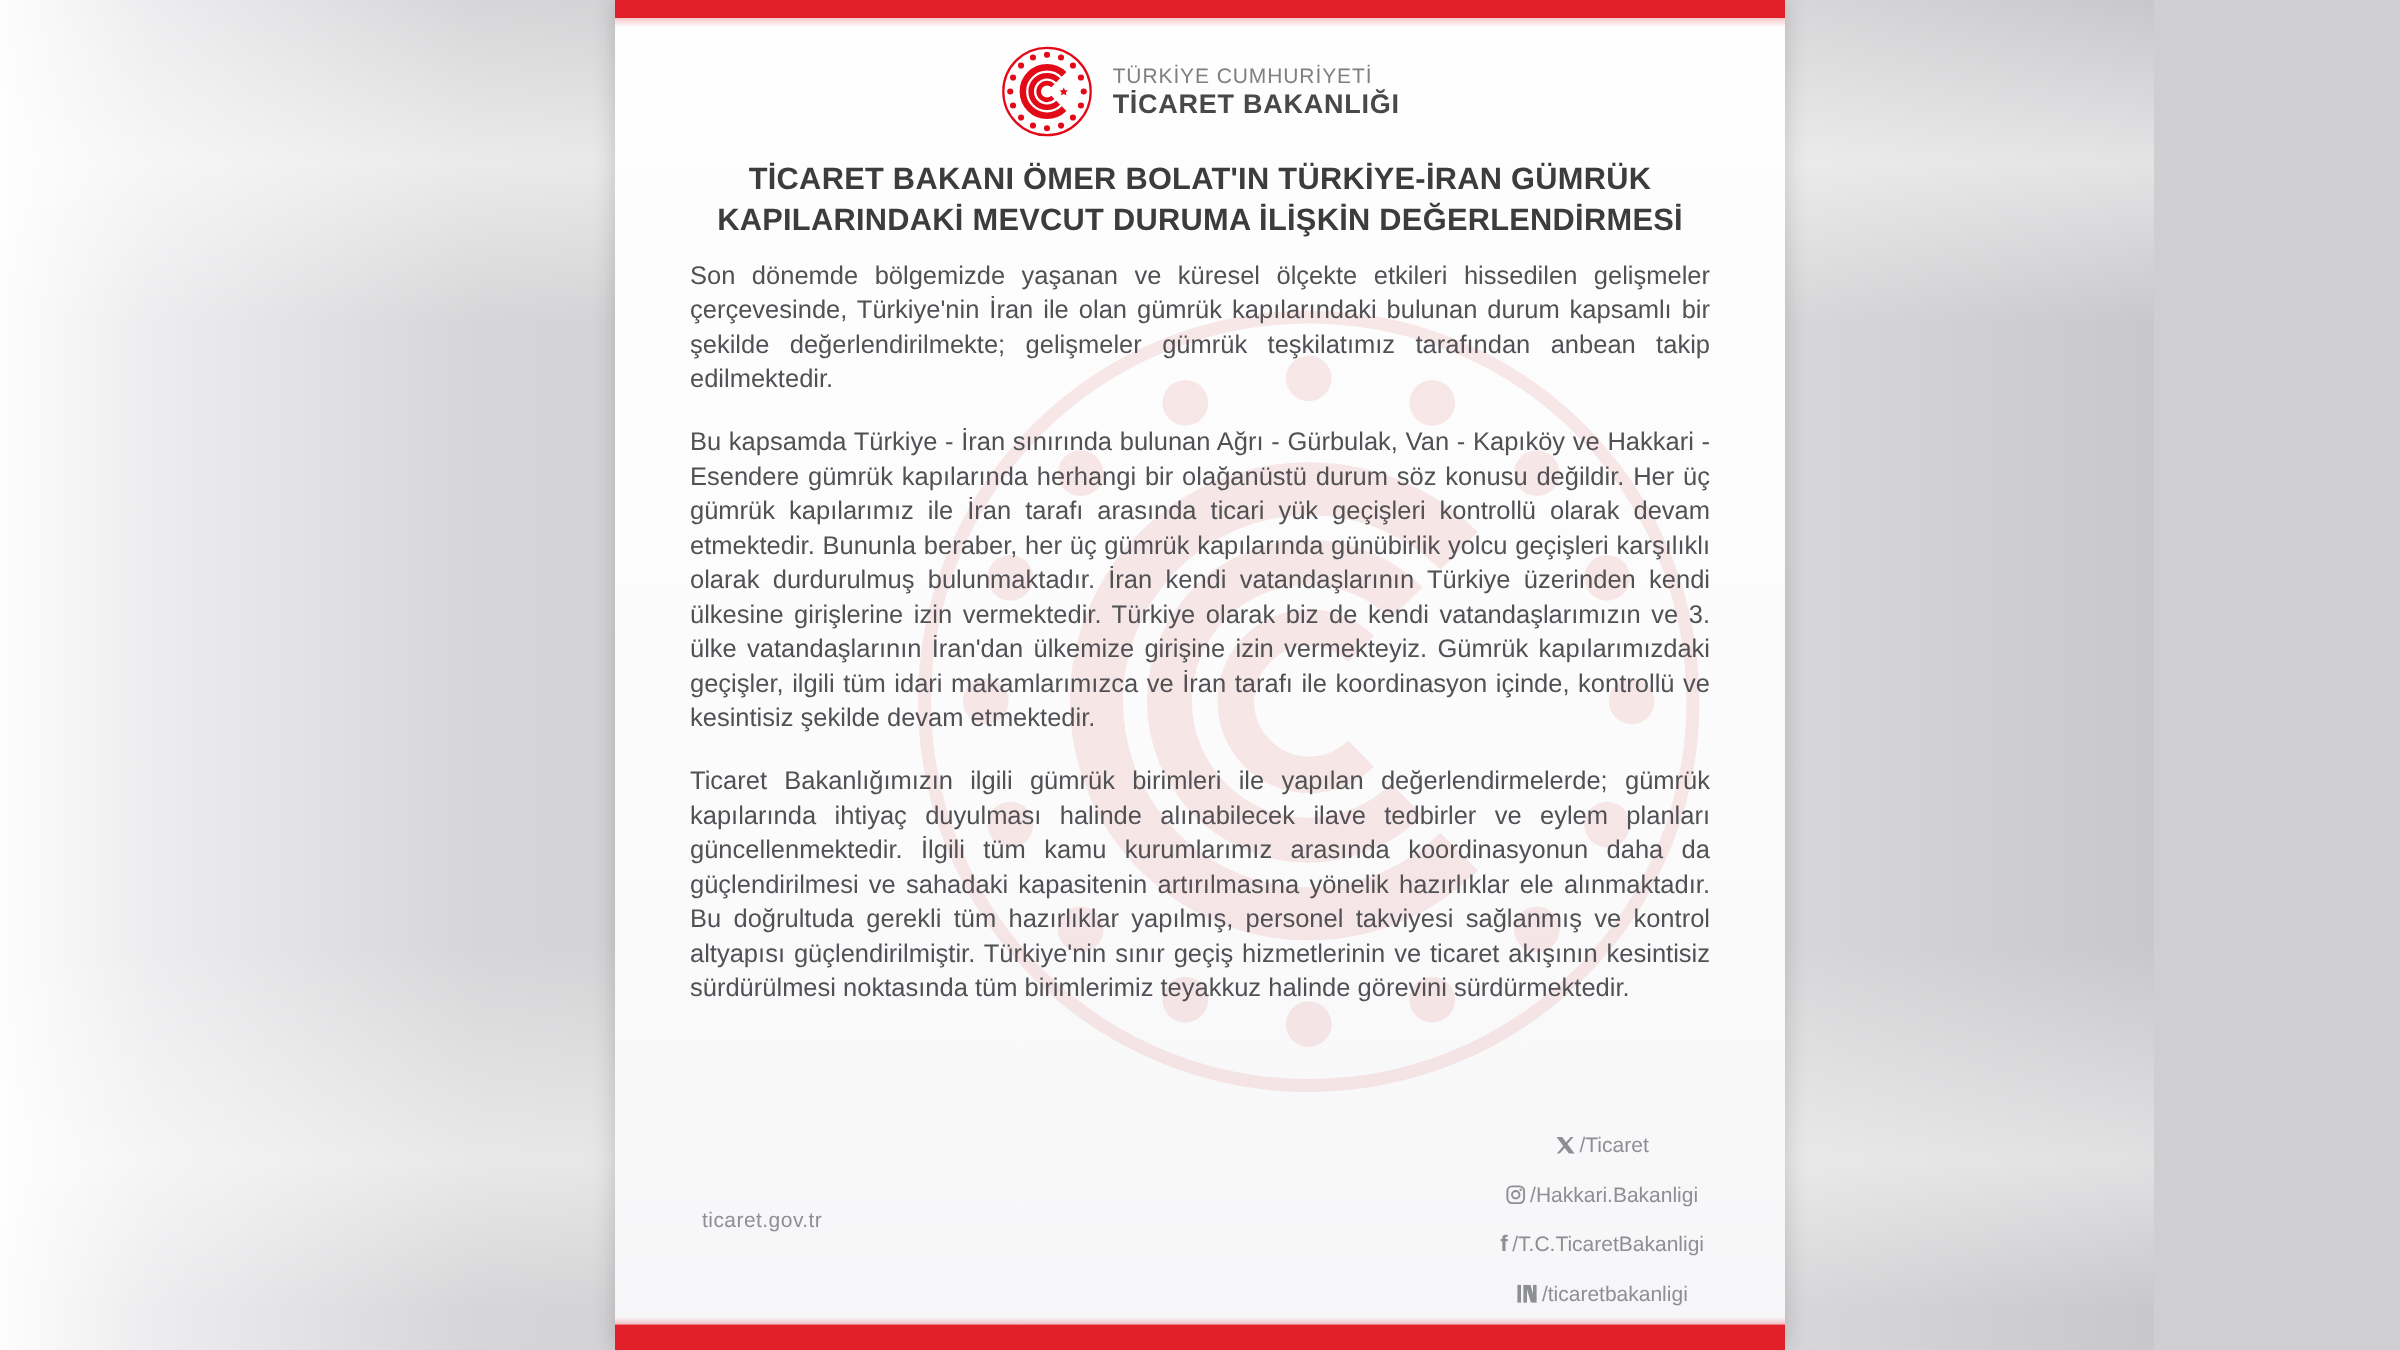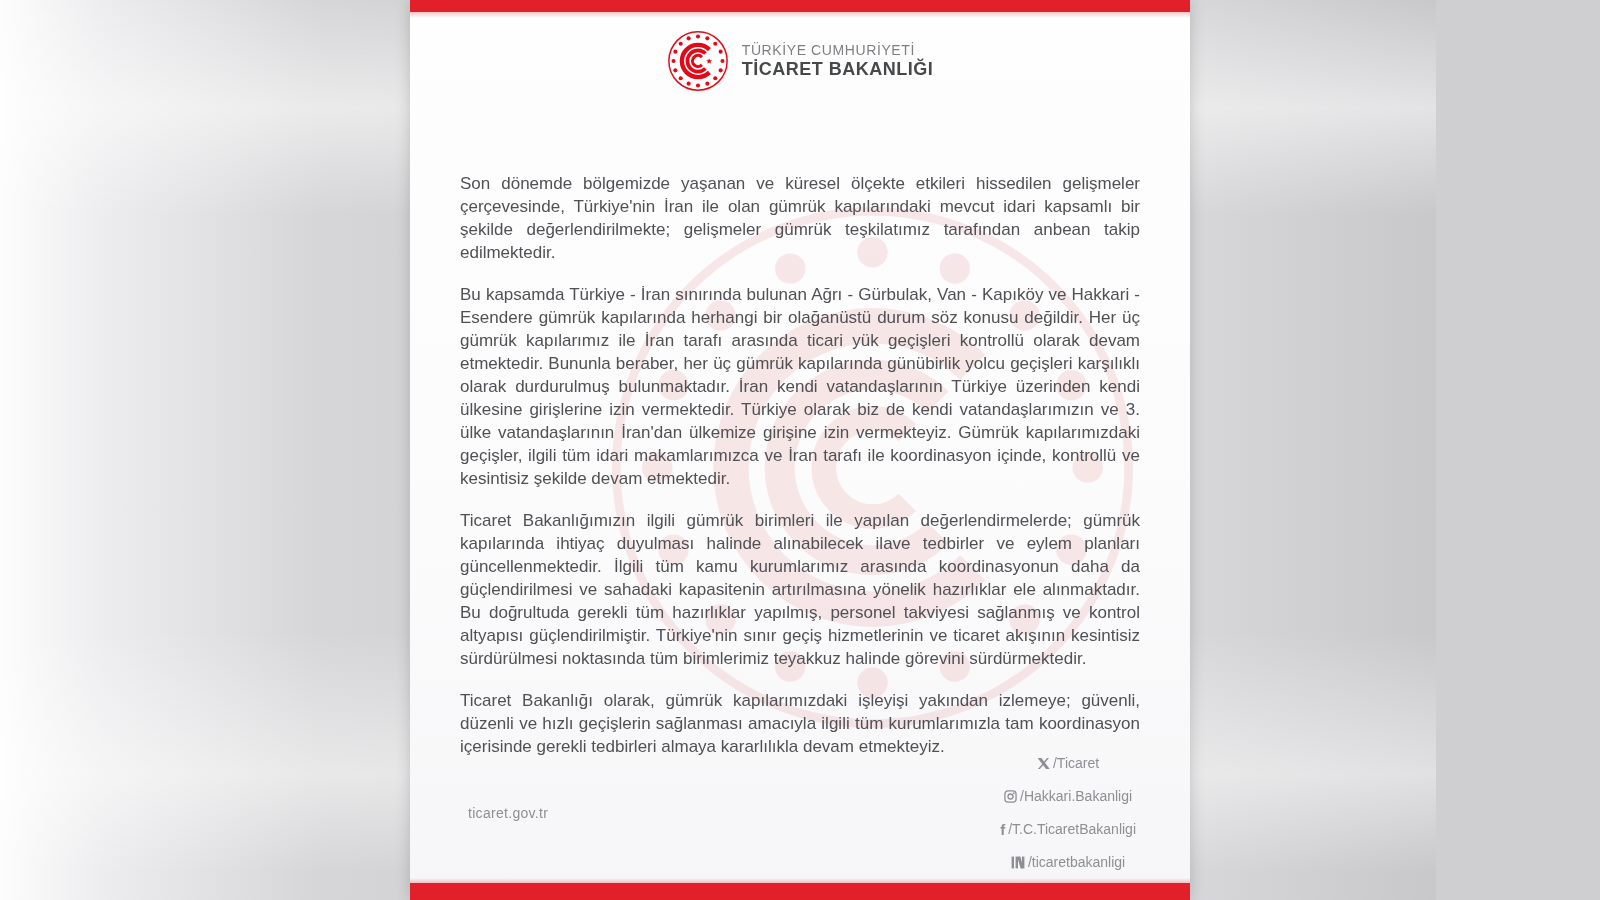--- a/index.html
+++ b/index.html
@@ -129,26 +129,29 @@
           <path d="M56.4 56.4 A9 9 0 1 1 56.4 43.6" stroke-width="5"></path>
         </g>
         <polygon fill="#e30a17" points="68,45.6 69.4,48.6 72.6,48.9 70.2,51.1 70.9,54.3 68,52.6 65.1,54.3 65.8,51.1 63.4,48.9 66.6,48.6"></polygon>
       </svg>
       <div class="org-text">
         <span class="org-line1">TÜRKİYE CUMHURİYETİ</span>
         <span class="org-line2">TİCARET BAKANLIĞI</span>
       </div>
     </div>
 
+    <div class="title">
+      <div>TİCARET BAKANI ÖMER BOLAT'IN TÜRKİYE-İRAN GÜMRÜK</div>
+      <div>KAPILARINDAKİ MEVCUT DURUMA İLİŞKİN DEĞERLENDİRMESİ</div>
+    </div>
 
     <div class="body-text">
-      <p>Son dönemde bölgemizde yaşanan ve küresel ölçekte etkileri hissedilen gelişmeler çerçevesinde, Türkiye'nin İran ile olan gümrük kapılarındaki mevcut idari kapsamlı bir şekilde değerlendirilmekte; gelişmeler gümrük teşkilatımız tarafından anbean takip edilmektedir.</p>
+      <p>Son dönemde bölgemizde yaşanan ve küresel ölçekte etkileri hissedilen gelişmeler çerçevesinde, Türkiye'nin İran ile olan gümrük kapılarındaki bulunan durum kapsamlı bir şekilde değerlendirilmekte; gelişmeler gümrük teşkilatımız tarafından anbean takip edilmektedir.</p>
       <p>Bu kapsamda Türkiye - İran sınırında bulunan Ağrı - Gürbulak, Van - Kapıköy ve Hakkari - Esendere gümrük kapılarında herhangi bir olağanüstü durum söz konusu değildir. Her üç gümrük kapılarımız ile İran tarafı arasında ticari yük geçişleri kontrollü olarak devam etmektedir. Bununla beraber, her üç gümrük kapılarında günübirlik yolcu geçişleri karşılıklı olarak durdurulmuş bulunmaktadır. İran kendi vatandaşlarının Türkiye üzerinden kendi ülkesine girişlerine izin vermektedir. Türkiye olarak biz de kendi vatandaşlarımızın ve 3. ülke vatandaşlarının İran'dan ülkemize girişine izin vermekteyiz. Gümrük kapılarımızdaki geçişler, ilgili tüm idari makamlarımızca ve İran tarafı ile koordinasyon içinde, kontrollü ve kesintisiz şekilde devam etmektedir.</p>
       <p>Ticaret Bakanlığımızın ilgili gümrük birimleri ile yapılan değerlendirmelerde; gümrük kapılarında ihtiyaç duyulması halinde alınabilecek ilave tedbirler ve eylem planları güncellenmektedir. İlgili tüm kamu kurumlarımız arasında koordinasyonun daha da güçlendirilmesi ve sahadaki kapasitenin artırılmasına yönelik hazırlıklar ele alınmaktadır. Bu doğrultuda gerekli tüm hazırlıklar yapılmış, personel takviyesi sağlanmış ve kontrol altyapısı güçlendirilmiştir. Türkiye'nin sınır geçiş hizmetlerinin ve ticaret akışının kesintisiz sürdürülmesi noktasında tüm birimlerimiz teyakkuz halinde görevini sürdürmektedir.</p>
-      <p>Ticaret Bakanlığı olarak, gümrük kapılarımızdaki işleyişi yakından izlemeye; güvenli, düzenli ve hızlı geçişlerin sağlanması amacıyla ilgili tüm kurumlarımızla tam koordinasyon içerisinde gerekli tedbirleri almaya kararlılıkla devam etmekteyiz.</p>
     </div>
 
     <div class="footer">
       <span class="website">ticaret.gov.tr</span>
       <div class="socials">
 
         <span class="social-item">
           <svg width="13" height="13" viewBox="0 0 14 14">
             <path fill="#8e8f92" d="M10.9 1h2L8.6 6.1 13.7 13h-4L6.6 8.9 3 13H1l4.6-5.4L.7 1h4.1l2.8 3.8L10.9 1z"></path>
           </svg>

